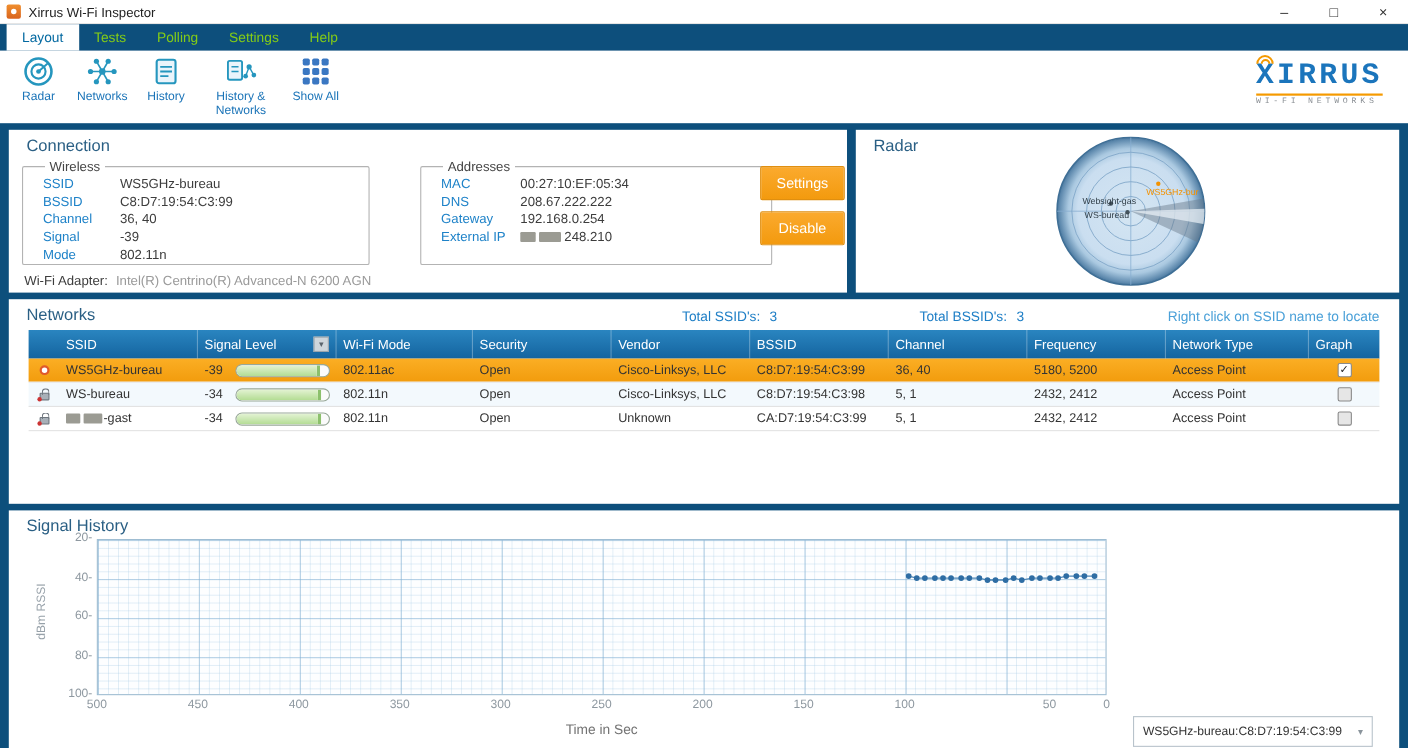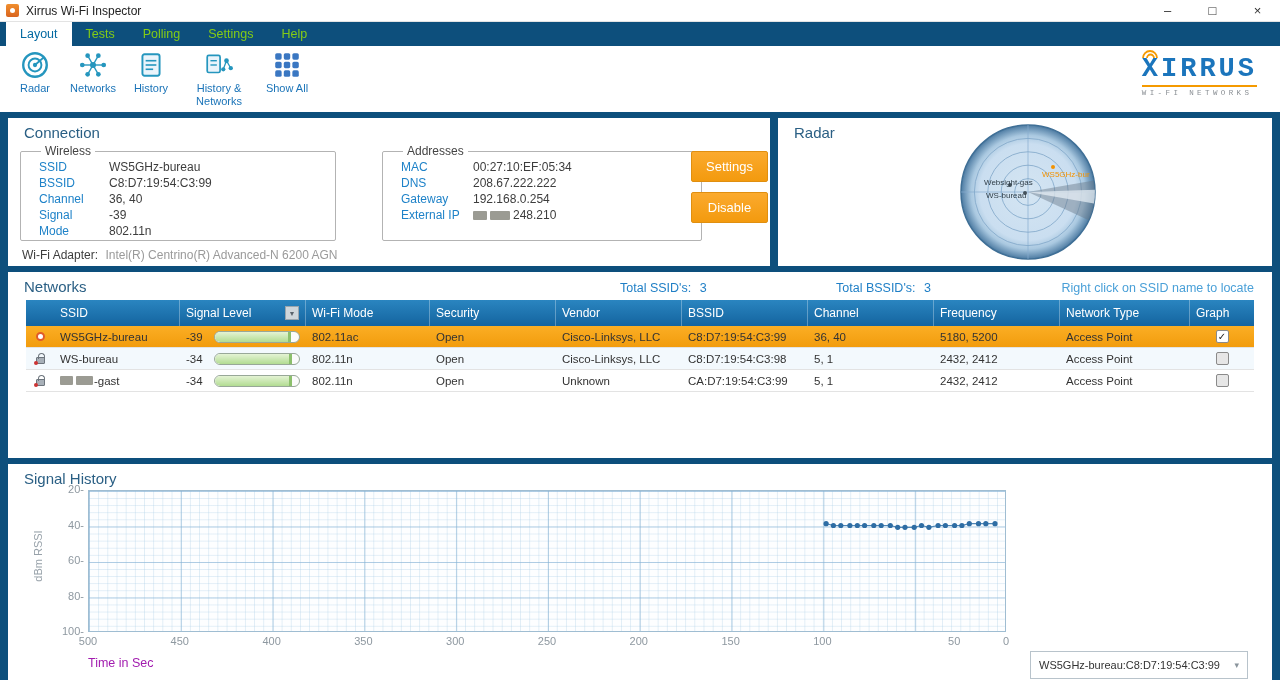--- a/index.html
+++ b/index.html
@@ -112,21 +112,21 @@
             linear-gradient(to bottom, rgba(130,175,210,.55) 1px, transparent 1px),
             linear-gradient(to right, rgba(170,205,230,.35) 1px, transparent 1px),
             linear-gradient(to bottom, rgba(170,205,230,.35) 1px, transparent 1px);
           background-size:91.8px 100%, 100% 35.5px, 9.18px 100%, 100% 7.1px; }
   #series-svg { position:absolute; left:80px; top:26px; width:918px; height:142px; overflow:visible; }
   .ylab { position:absolute; left:42px; width:34px; text-align:right; font-size:11px; color:#8e98a0; }
   .ylab::after { content:"-"; }
   .xlab { position:absolute; top:171px; transform:translateX(-50%); font-size:11px; color:#8e98a0; }
   .y-title { position:absolute; left:30px; top:92px; transform:translate(-50%,-50%) rotate(-90deg);
              font-size:11px; color:#97a1a9; white-space:nowrap; }
-  .x-title { position:absolute; left:80px; width:918px; top:192px; font-size:12.5px; color:#a21caf; }
+  .x-title { position:absolute; left:80px; width:918px; top:192px; text-align:center; font-size:12.5px; color:#737373; }
   .legend { position:absolute; left:1022px; top:144px; width:218px; height:28px; border:1px solid #b8c3cb;
             background:#fff; display:flex; align-items:center; padding:0 8px; font-size:11px; color:#333;margin-top:43px; }
   .lg-arrow { margin-left:auto; color:#8a949c; font-size:9px; }
 </style>
 </head>
 <body>
 
 <div class="app">
 
   <div class="titlebar">

